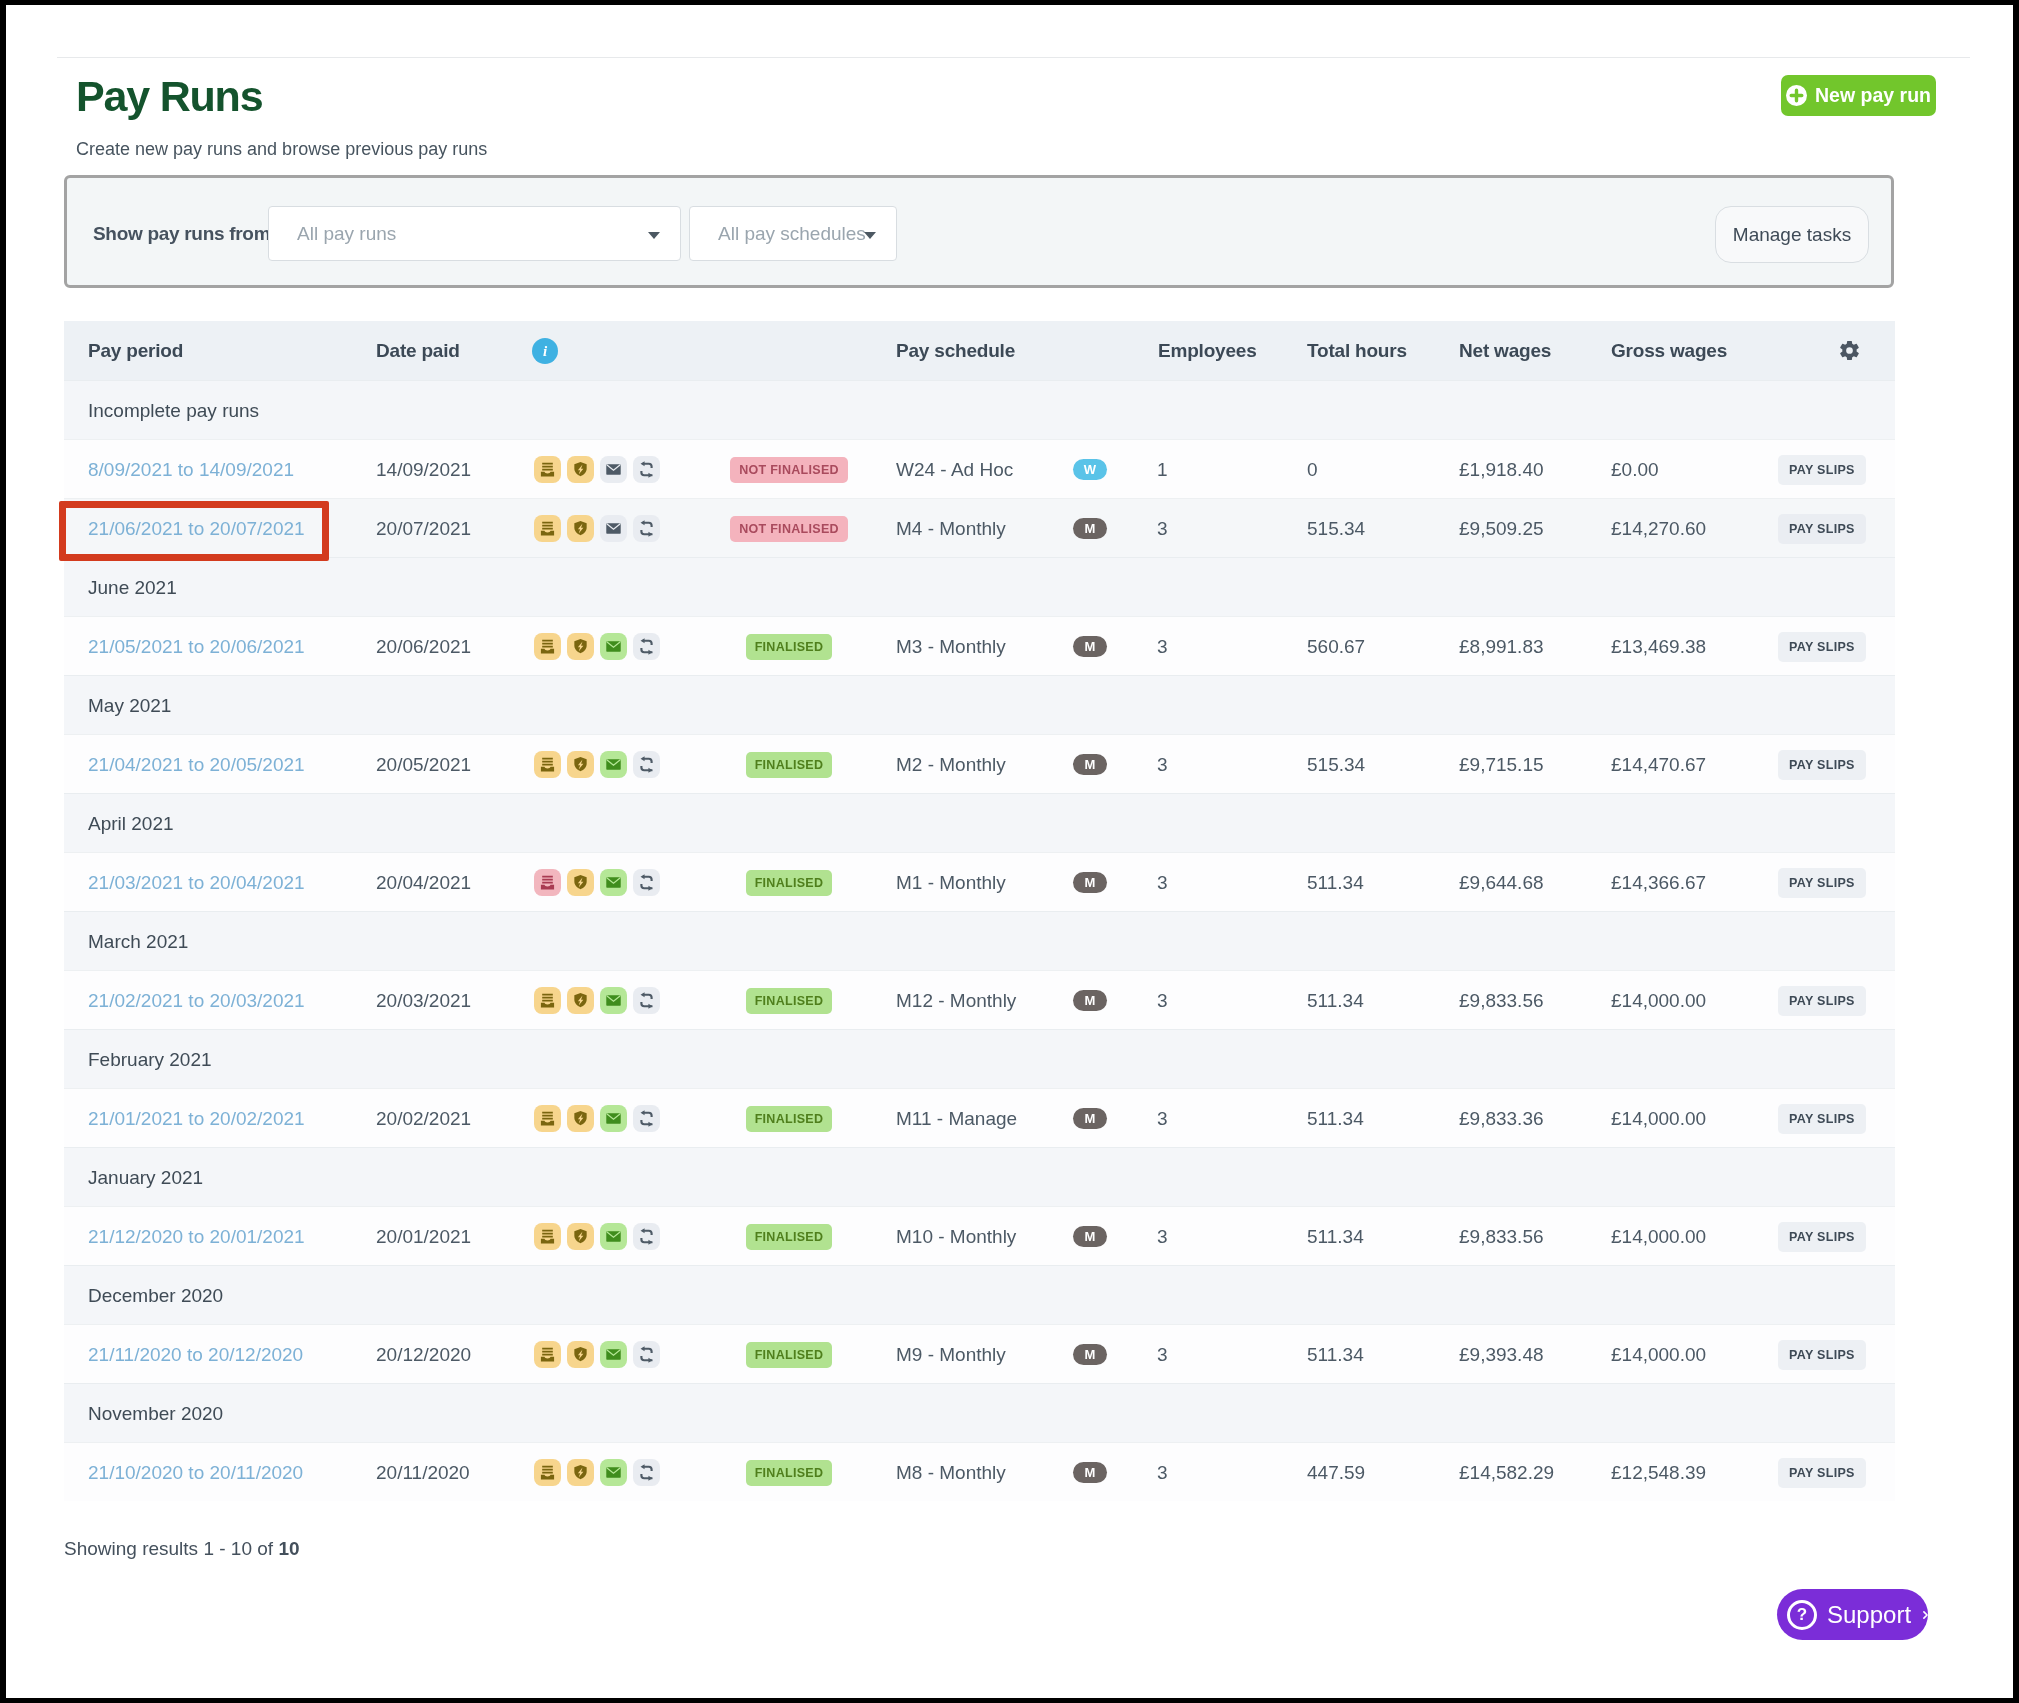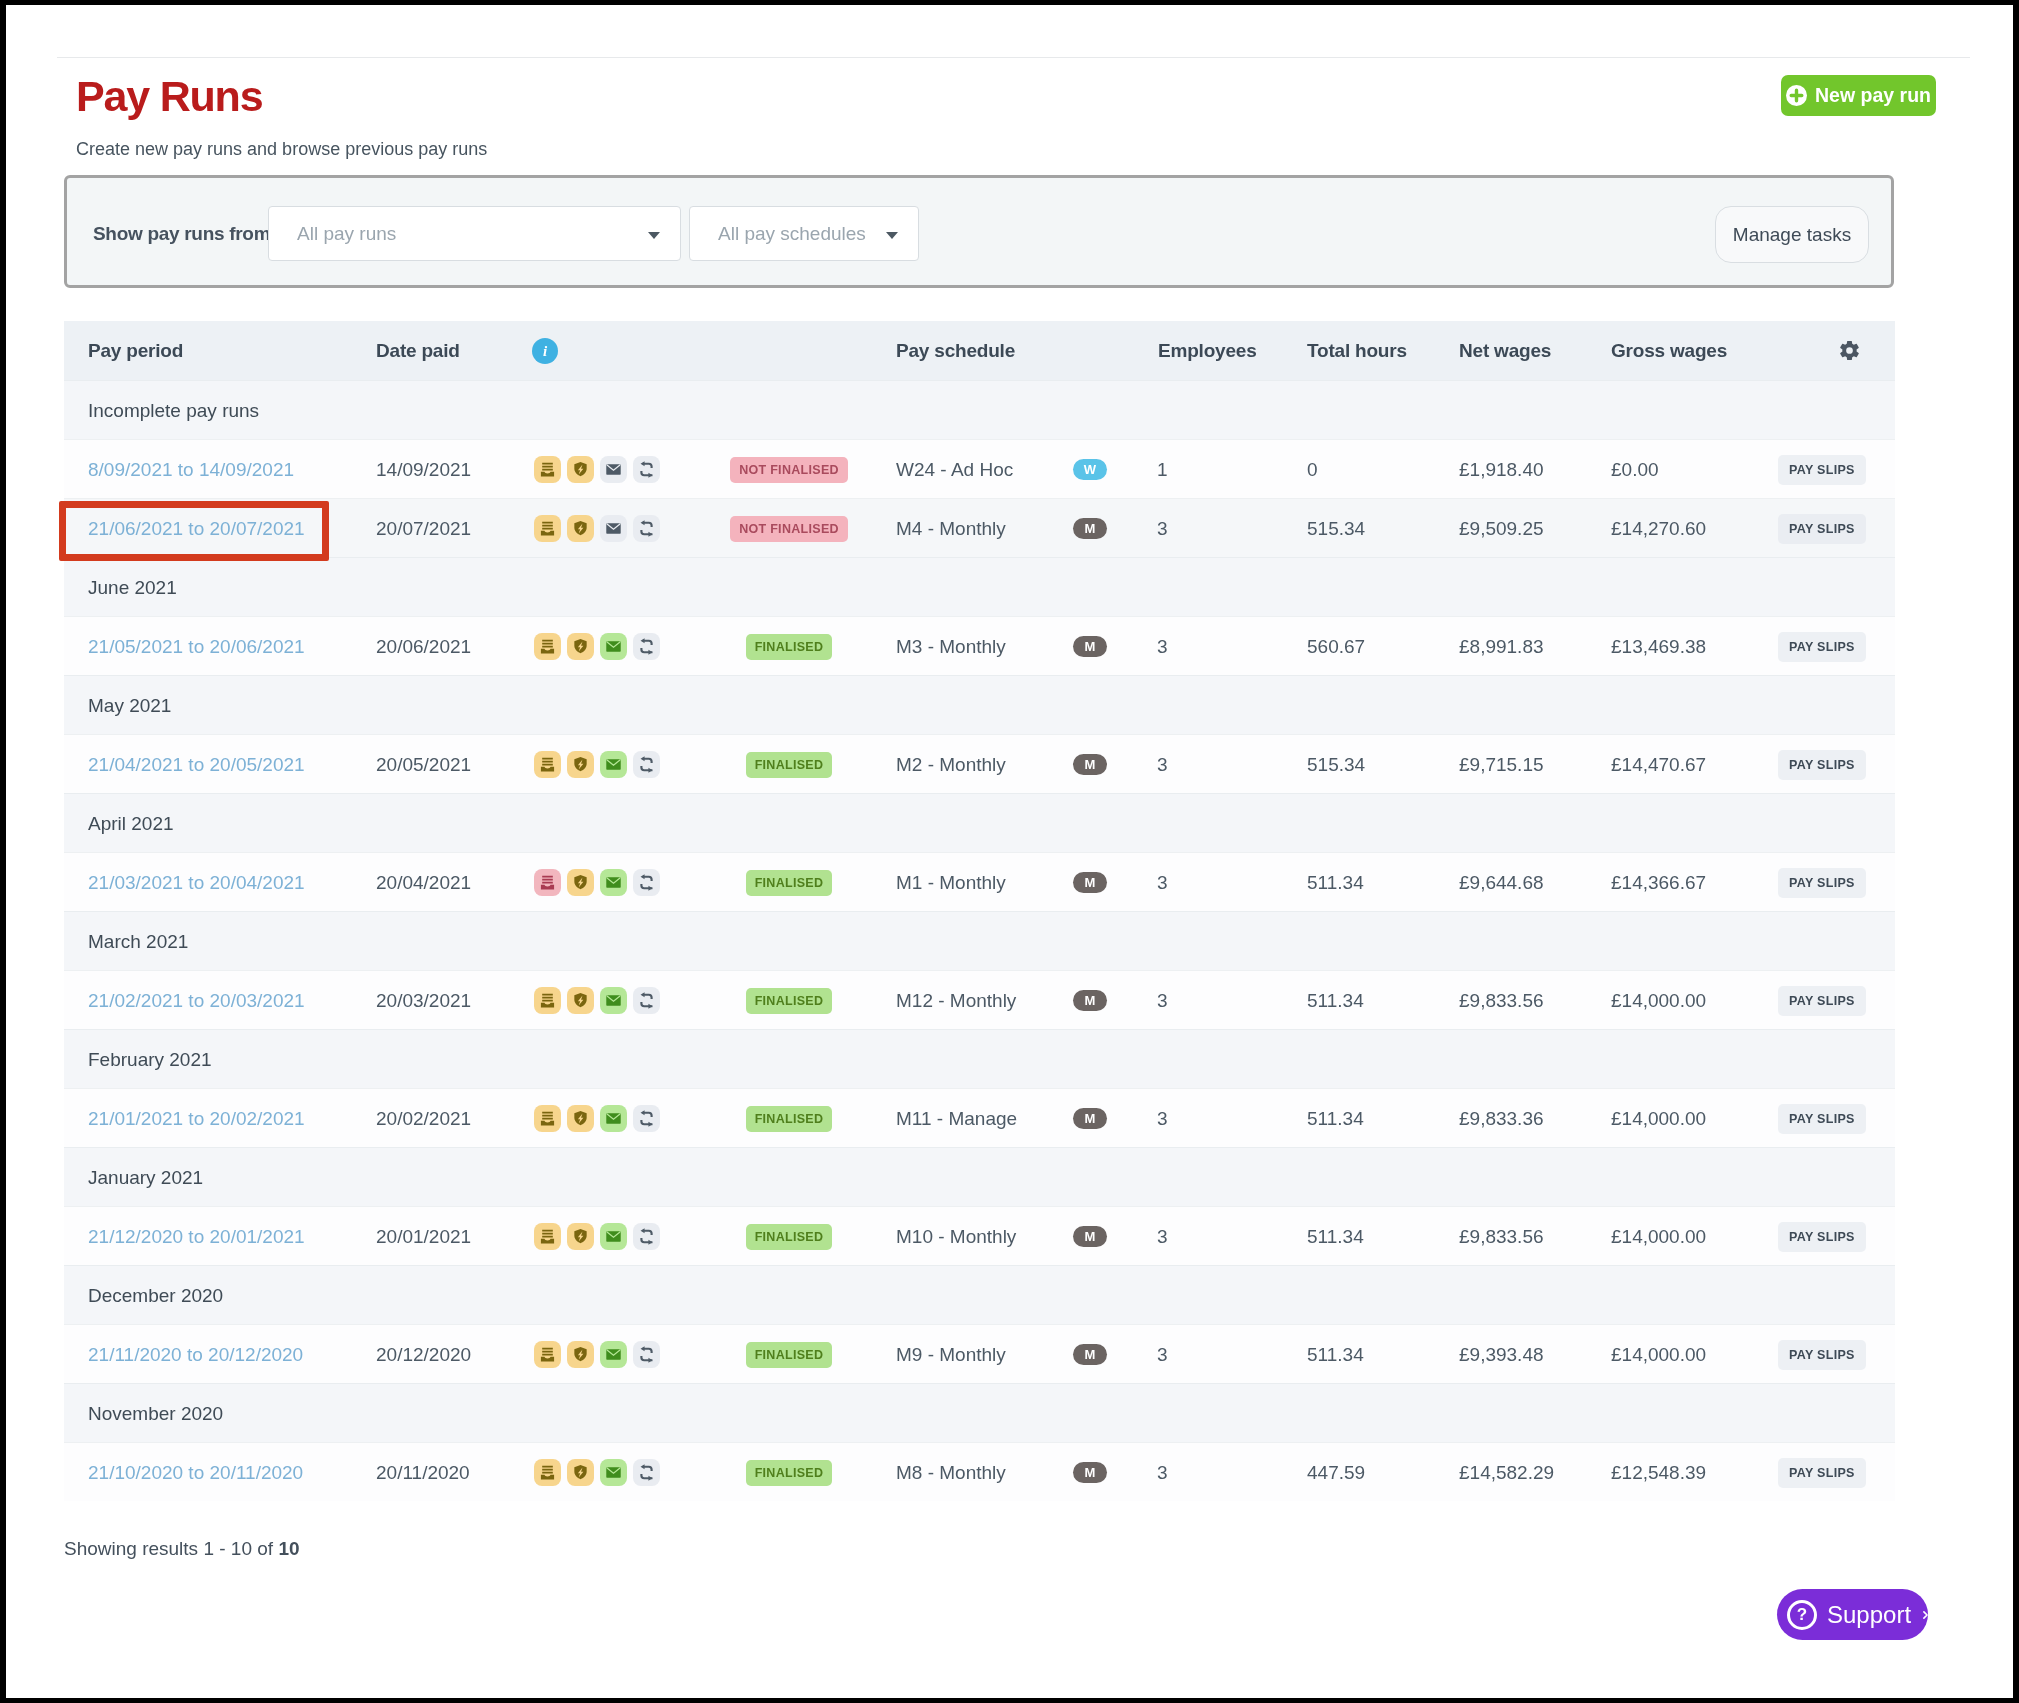--- a/index.html
+++ b/index.html
@@ -15,21 +15,21 @@
   .frame {
     position:absolute; inset:0; z-index:90; pointer-events:none;
     border-top:5px solid #000; border-bottom:5px solid #000;
     border-left:6px solid #000; border-right:6px solid #000;
   }
   .topline { position:absolute; left:57px; top:57px; width:1913px; height:1px; background:#e7e9eb; }
 
   
   .page-title {
     position:absolute; left:76px; top:72px;
-    font-size:43px; font-weight:700; letter-spacing:-1.2px; color:#b91c1c;
+    font-size:43px; font-weight:700; letter-spacing:-1.2px; color:#14532d;
   }
   .page-subtitle {
     position:absolute; left:76px; top:139px;
     font-size:18px; color:#47545f;
   }
   .btn-new {
     position:absolute; left:1781px; top:75px; width:155px; height:41px;
     background:#72c62c; border:none; border-radius:7px; cursor:pointer;
     display:flex; align-items:center; justify-content:center; gap:8px;
     color:#fff; font-size:19.5px; font-weight:600;
@@ -46,21 +46,21 @@
   .filter-label {
     position:absolute; left:26px; top:0; height:111px; display:flex; align-items:center;
     font-size:19px; font-weight:700; letter-spacing:-0.3px; color:#46525f;
   }
   .dropdown {
     position:absolute; top:28px; height:55px; background:#fff;
     border:1px solid #d8dde1; border-radius:4px; cursor:pointer;
     display:flex; align-items:center;
   }
   .dd-payruns { left:201px; width:413px; }
-  .dd-schedules { left:622px; width:230px; }
+  .dd-schedules { left:622px; width:208px; }
   .dd-value { margin-left:28px; font-size:19px; color:#9aa5ae; }
   .caret {
     position:absolute; right:20px; top:50%; margin-top:-2px;
     width:0; height:0; border-left:6px solid transparent; border-right:6px solid transparent;
     border-top:7px solid #4c5862;
   }
   .btn-manage {
     position:absolute; left:1648px; top:28px; width:154px; height:57px;
     background:#f8f9fa; border:1px solid #d9dee2; border-radius:16px; cursor:pointer;
     font-size:19px; font-weight:500; color:#3f4b57; font-family:inherit;

